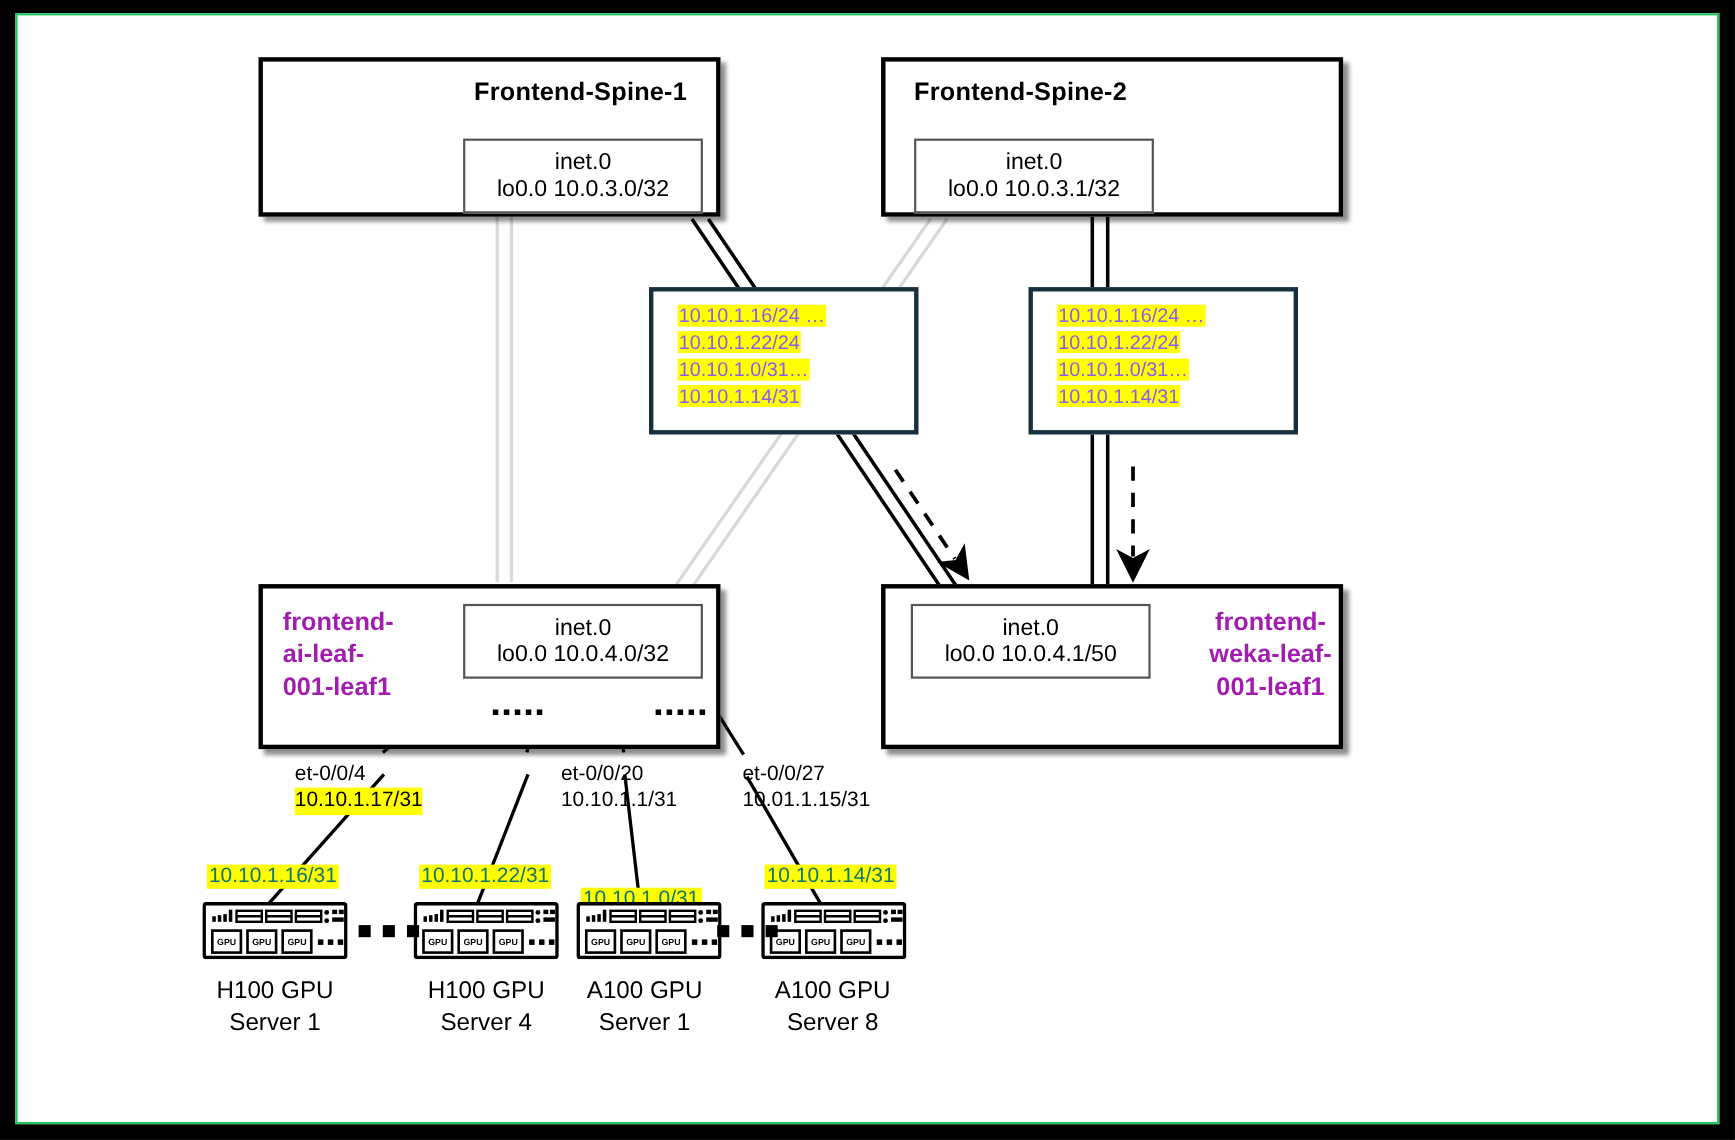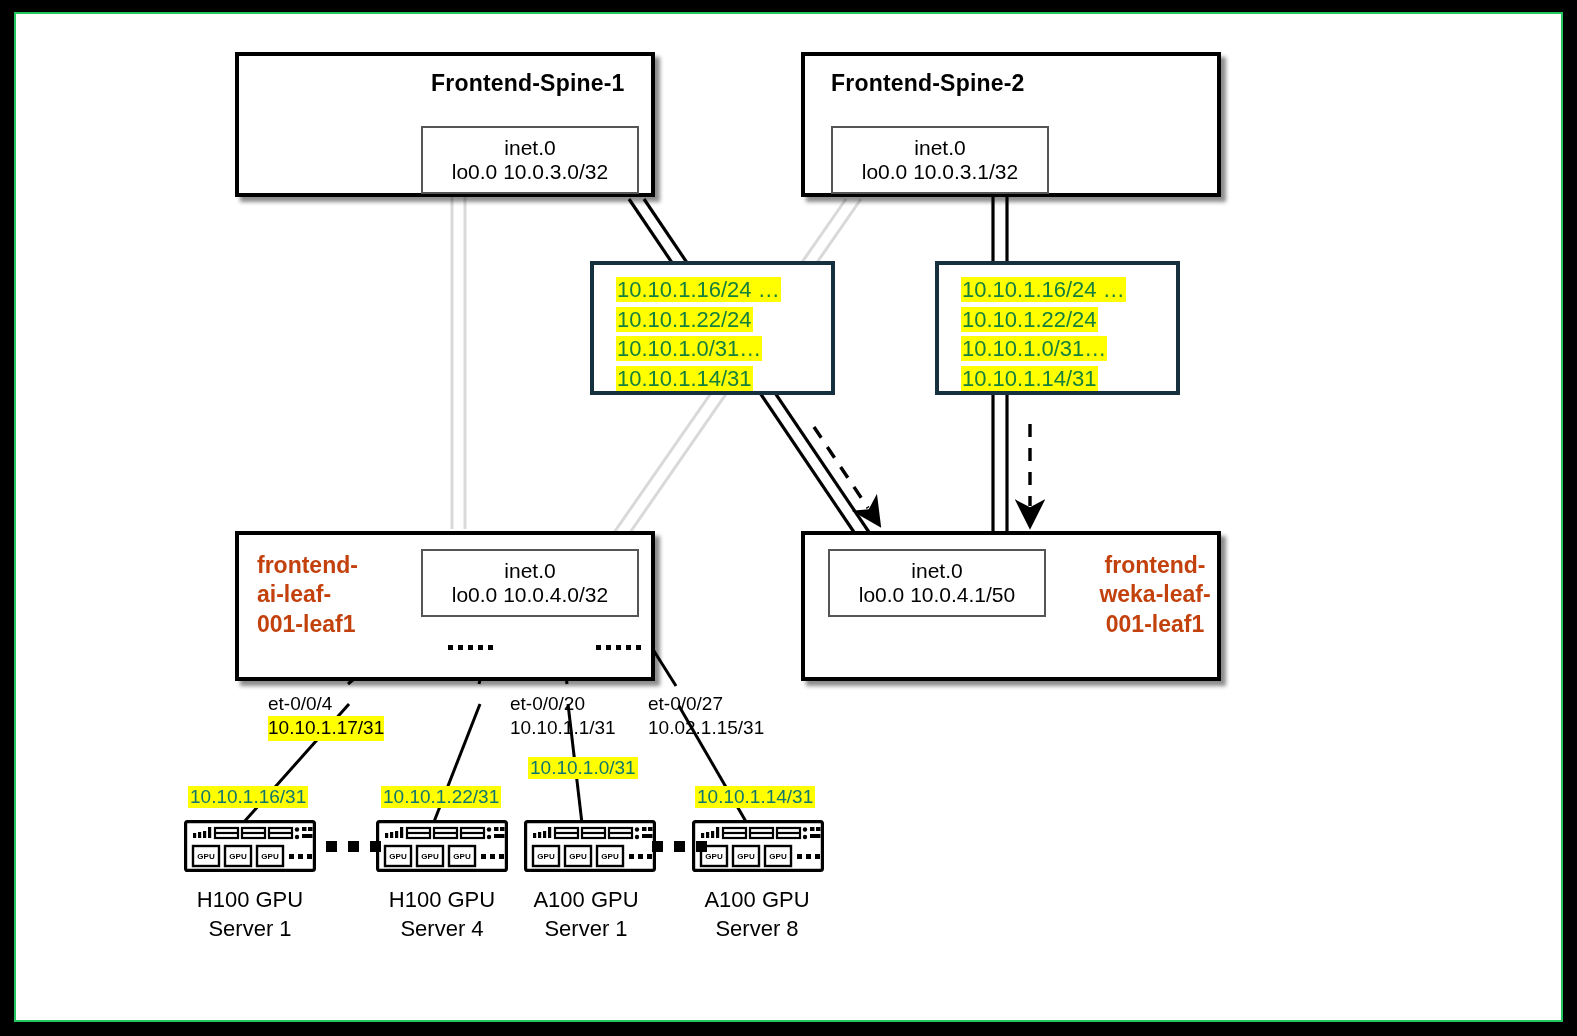--- a/index.html
+++ b/index.html
@@ -17,25 +17,25 @@
 
   .node{position:absolute;box-sizing:border-box;background:#fff;}
   .spine{border:4px solid #000;box-shadow:5px 5px 4px rgba(0,0,0,.45);}
   .leaf{border:4px solid #000;box-shadow:5px 5px 4px rgba(0,0,0,.45);}
   .inet{border:2px solid #555;background:#fff;box-sizing:border-box;
         display:flex;flex-direction:column;align-items:center;justify-content:center;}
   .inet .l1{font-size:21px;color:#000;line-height:1.15;}
   .inet .l2{font-size:21px;color:#000;line-height:1.15;}
 
   .spine-title{position:absolute;font-size:23px;font-weight:bold;color:#000;letter-spacing:.2px;}
-  .leaf-title{position:absolute;font-size:23px;font-weight:bold;color:#c2410c;line-height:1.28;}
+  .leaf-title{position:absolute;font-size:23px;font-weight:bold;color:#a21caf;line-height:1.28;}
 
   .rt{position:absolute;box-sizing:border-box;background:#fff;border:4px solid #16303d;
       padding:10px 0 10px 22px;}
-  .rt .row{font-size:22px;color:#15803d;line-height:1.30;margin:1px 0;}
+  .rt .row{font-size:18px;color:#8b5cf6;line-height:1.30;margin:1px 0;}
   .rt .row span.hl{background:#ffff00;padding:0 1px;}
 
   .iflabel{position:absolute;text-align:left;font-size:19px;color:#000;line-height:1.28;width:160px;}
   .iflabel .ip{display:inline-block;}
   .iflabel .ip.hl{background:#ffff00;}
 
   .srvip{position:absolute;font-size:19px;color:#0f766e;background:#ffff00;padding:0 2px;white-space:nowrap;}
   .srvcap{position:absolute;text-align:center;font-size:22px;color:#000;line-height:1.3;width:170px;}
 
   .dots3{position:absolute;display:flex;gap:11px;align-items:center;}
@@ -170,28 +170,28 @@
     </div>
 
     <div class="iflabel" style="left:252px;top:678px;">
       <div>et-0/0/4</div>
       <div><span class="ip hl">10.10.1.17/31</span></div>
     </div>
     <div class="iflabel" style="left:494px;top:678px;">
       <div>et-0/0/20</div>
       <div><span class="ip">10.10.1.1/31</span></div>
     </div>
-    <div class="iflabel" style="left:632px;top:678px;">
+    <div class="iflabel" style="left:659px;top:678px;">
       <div>et-0/0/27</div>
-      <div><span class="ip">10.02.1.15/31</span></div>
+      <div><span class="ip">10.01.1.15/31</span></div>
     </div>
 
     <div class="srvip" style="left:172px;top:772px;">10.10.1.16/31</div>
     <div class="srvip" style="left:365px;top:772px;">10.10.1.22/31</div>
-    <div class="srvip" style="left:512px;top:743px;">10.10.1.0/31</div>
+    <div class="srvip" style="left:512px;top:793px;">10.10.1.0/31</div>
     <div class="srvip" style="left:679px;top:772px;">10.10.1.14/31</div>
 
     <div class="server" style="left:168px;top:806px;">
       <svg viewBox="0 0 132 52" width="132" height="52">
         <rect x="1.6" y="1.6" width="128.8" height="48.8" fill="#fff" stroke="#000" stroke-width="3.2" rx="2"></rect>
         <g fill="#000">
           <rect x="9" y="13" width="3.2" height="5"></rect>
             <rect x="14" y="12" width="3.2" height="6"></rect>
           <rect x="19" y="11" width="3.2" height="7"></rect>
             <rect x="24" y="7" width="3.2" height="11"></rect>

